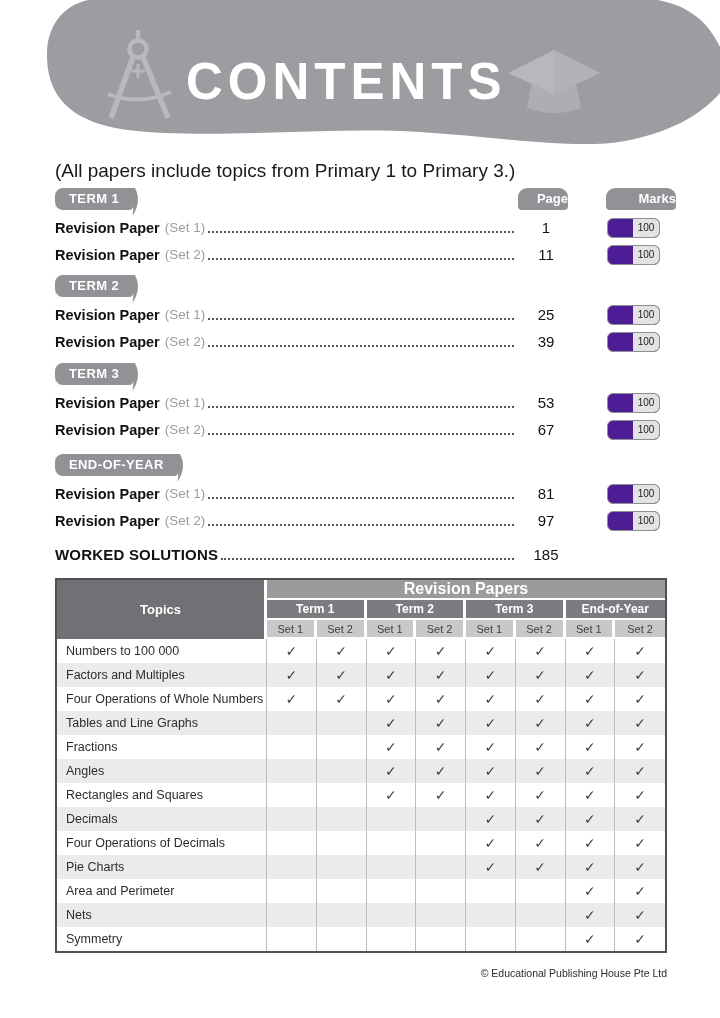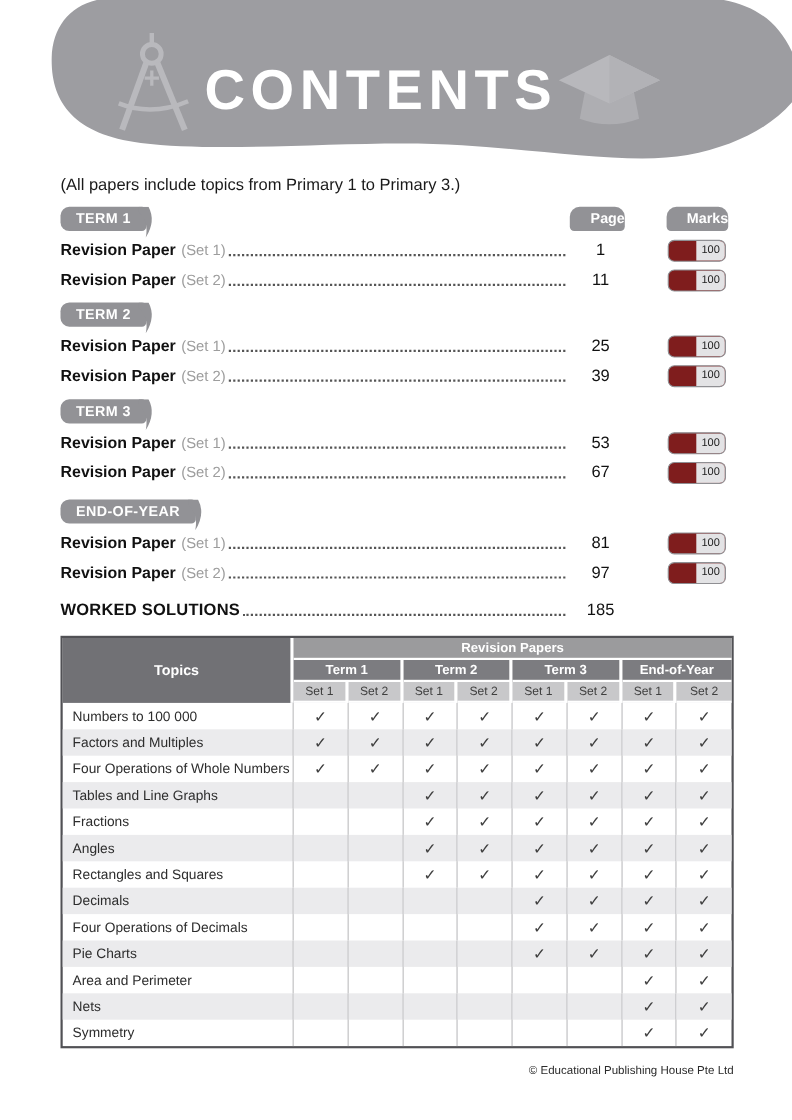--- a/index.html
+++ b/index.html
@@ -7,64 +7,64 @@
         font-family:"Liberation Sans",sans-serif;}
 
   
   .blob-svg{position:absolute;top:0;left:0;}
   .blob-svg path{fill:var(--blob);}
   .compass{position:absolute;left:96px;top:28px;}
   .compass *{stroke:var(--hdr-icon);}
   .title{position:absolute;left:186px;top:56px;font-size:51px;font-weight:bold;
          letter-spacing:5px;color:#ffffff;line-height:1;}
   .gradcap{position:absolute;left:506px;top:46px;}
-  .note{position:absolute;left:55px;top:160px;font-size:15px;color:#1a1a1a;}
+  .note{position:absolute;left:55px;top:160px;font-size:19px;color:#1a1a1a;}
 
   
   .col-badge{position:absolute;top:188px;height:22px;background:var(--badge);color:#fff;
              font-size:13px;font-weight:bold;text-align:right;line-height:22px;
              border-radius:9px 9px 4px 4px;}
   .col-badge.page{left:518px;width:50px;}
-  .col-badge.marks{left:606px;width:56px;}
+  .col-badge.marks{left:606px;width:70px;}
 
   
   .toc-section{position:absolute;left:55px;width:605px;}
   .term-badge{position:relative;display:inline-block;height:22px;line-height:22px;
               background:var(--badge);color:#fff;font-weight:bold;font-size:13px;
               letter-spacing:.4px;padding:0 14px;border-radius:8px 4px 4px 8px;
               margin-bottom:4px;}
   .badge-tail{position:absolute;right:-9px;top:0;}
   .badge-tail path{fill:var(--badge);}
   .toc-row{display:flex;align-items:center;height:27px;}
   .toc-label{font-weight:bold;font-size:14.5px;color:#111;white-space:nowrap;}
   .toc-set{color:#9d9d9d;font-size:13.5px;margin-left:5px;white-space:nowrap;}
   .leader{flex:1;align-self:flex-end;height:0;border-bottom:2px dotted #555;
           margin:0 4px 8px 3px;}
   .toc-page{width:56px;text-align:center;font-size:15px;color:#111;}
   .marks-gap{width:33px;}
   .ws-spacer{width:86px;}
   .marks-box{width:53px;height:20px;border:1.5px solid var(--marks-border);
-             border-radius:6px;background:#7f1d1d;display:flex;overflow:hidden;box-sizing:border-box;}
+             border-radius:6px;background:#4c1d95;display:flex;overflow:hidden;box-sizing:border-box;}
   .marks-blank{flex:1;}
   .marks-total{width:26px;background:var(--marks-fill);display:flex;align-items:center;
                justify-content:center;font-size:10px;color:#1c1c1c;}
   .ws-row{position:absolute;left:55px;top:541px;width:605px;display:flex;
           align-items:center;height:27px;}
   .ws-title{font-weight:bold;font-size:15px;color:#111;letter-spacing:.2px;white-space:nowrap;}
 
   
   .table{position:absolute;left:55px;top:578px;width:612px;
          border:2px solid var(--table-border);box-sizing:border-box;}
   .grid{display:grid;grid-template-columns:210px repeat(8,1fr);
         grid-template-rows:20px 20px 19px repeat(13,24px);}
   .grid>*{box-sizing:border-box;}
   .h-topics{background:var(--th-dark);color:#fff;display:flex;align-items:center;
             justify-content:center;font-size:13px;font-weight:bold;border-right:3px solid #fff;}
   .h-rp{background:var(--th-mid);color:#fff;display:flex;align-items:center;
-        justify-content:center;font-size:12px;font-weight:bold;border-bottom:2px solid #fff;}
+        justify-content:center;font-size:16px;font-weight:bold;border-bottom:2px solid #fff;}
   .h-term{background:var(--th-term);color:#fff;display:flex;align-items:center;
           justify-content:center;font-size:12px;font-weight:bold;border-bottom:2px solid #fff;}
   .h-set{background:var(--th-set);color:#3f3f3f;display:flex;align-items:center;
          justify-content:center;font-size:11px;border-bottom:2px solid #fff;}
   .gapR{border-right:3px solid #fff;}
   .t-cell{display:flex;align-items:center;padding-left:9px;font-size:12.5px;color:#2d2d2d;
           border-right:1px solid #bcbcbe;}
   .c-cell{display:flex;align-items:center;justify-content:center;border-right:1px solid #bcbcbe;}
   .c-last{border-right:none;}
   .alt{background:var(--row-alt);}

